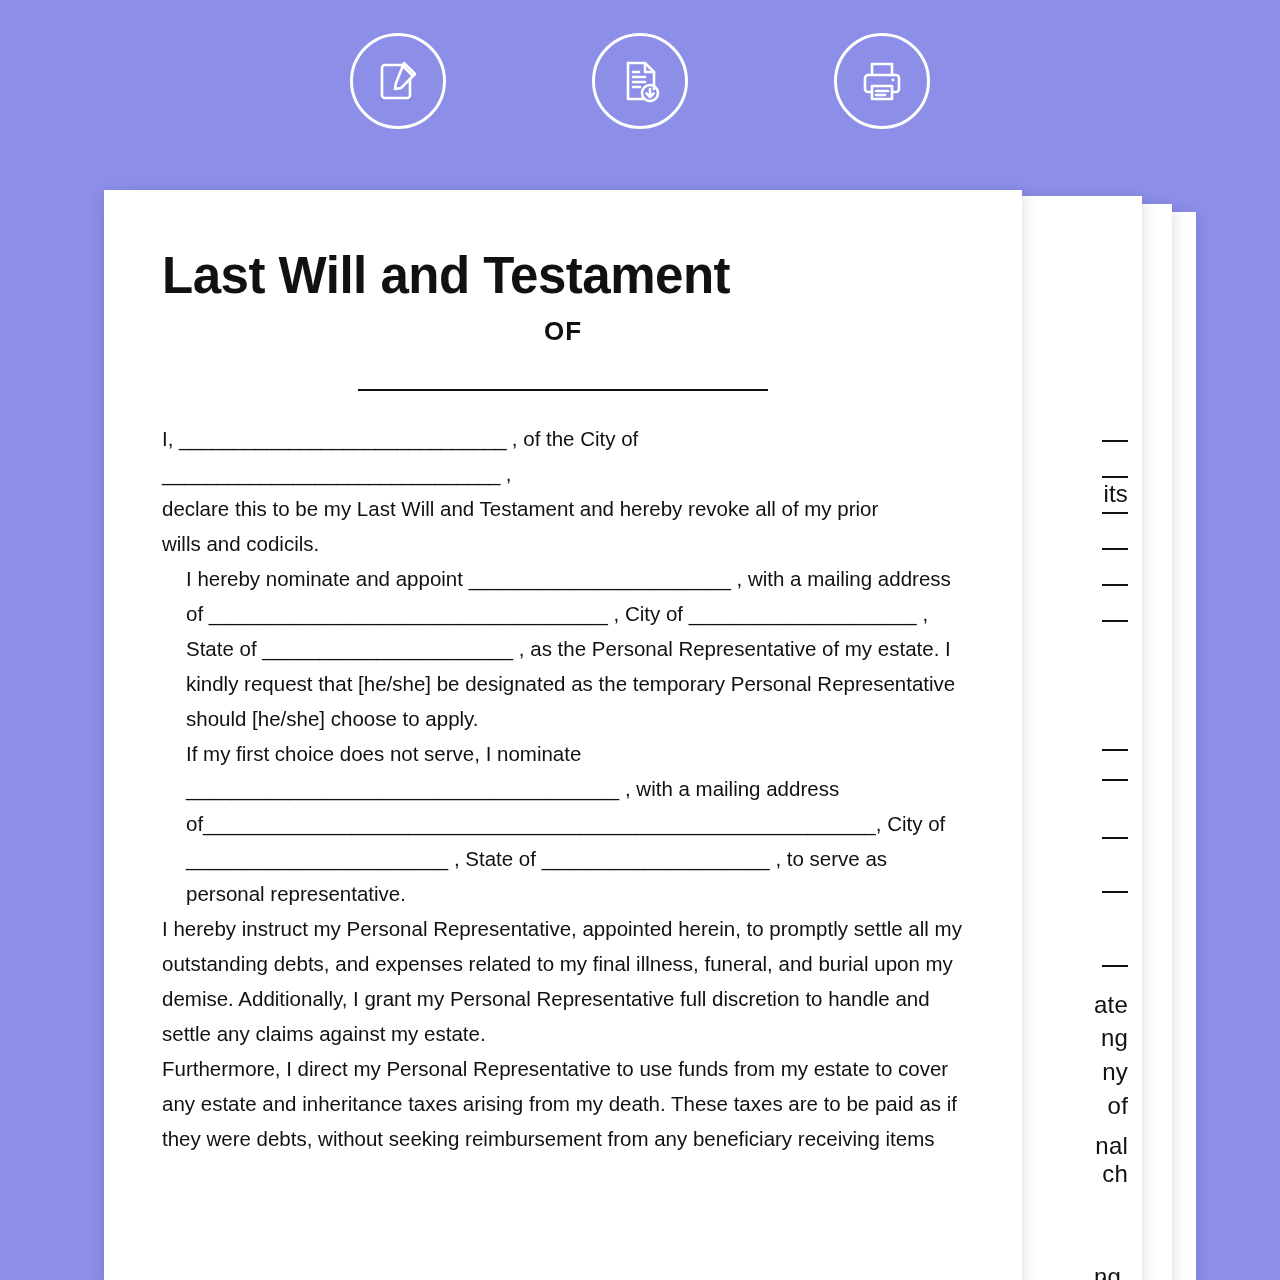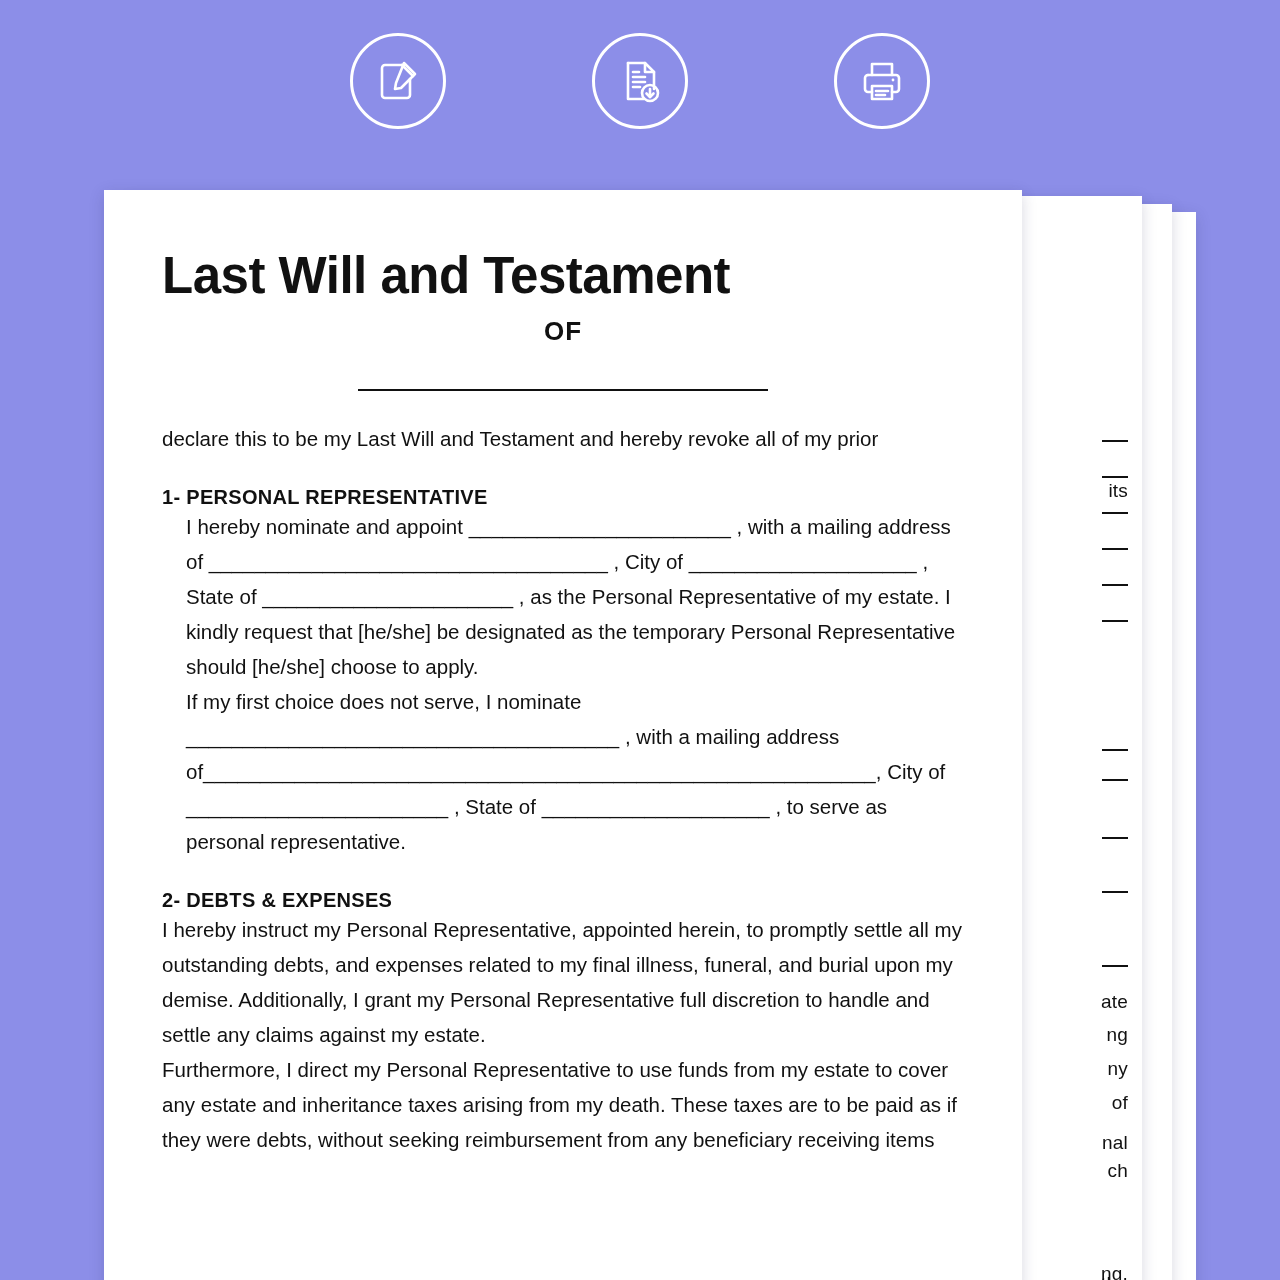--- a/index.html
+++ b/index.html
@@ -75,21 +75,21 @@
   
   .peek {
     position: absolute;
     right: 14px;
     font-family: "Liberation Sans", sans-serif;
     color: #111;
     text-align: right;
     white-space: nowrap;
   }
   .peek.small {
-    font-size: 19px;
+    font-size: 24px;
     letter-spacing: .2px;
   }
   .peek-rule {
     position: absolute;
     right: 14px;
     width: 26px;
     height: 2px;
     background: #111;
   }
 
@@ -232,30 +232,32 @@
   </div>
 
   <div class="sheet sheet-front">
     <div class="doc">
 
       <h1 class="doc-title">Last Will and Testament</h1>
       <div class="doc-subtitle">OF</div>
       <div class="name-rule"></div>
 
       <div class="body">
+        <p>
+          <span>I, </span><span class="fill">______________________________</span><span> , of the City of </span><span class="fill">_______________________________</span><span> ,</span>
+        </p>
         <p>declare this to be my Last Will and Testament and hereby revoke all of my prior</p>
+        <p>wills and codicils.</p>
       </div>
 
-      <h2 class="section-head">1- PERSONAL REPRESENTATIVE</h2>
       <div class="body" style="margin-top:0;margin-left:24px;">
         <p>I hereby nominate and appoint _______________________ , with a mailing address of ___________________________________ , City of ____________________ , State of ______________________ , as the Personal Representative of my estate. I kindly request that [he/she] be designated as the temporary Personal Representative should [he/she] choose to apply.</p>
         <p>If my first choice does not serve, I nominate ______________________________________ , with a mailing address of___________________________________________________________, City of _______________________ , State of ____________________ , to serve as personal representative.</p>
       </div>
 
-      <h2 class="section-head">2- DEBTS &amp; EXPENSES</h2>
       <div class="body" style="margin-top:0;">
         <p>I hereby instruct my Personal Representative, appointed herein, to promptly settle all my outstanding debts, and expenses related to my final illness, funeral, and burial upon my demise. Additionally, I grant my Personal Representative full discretion to handle and settle any claims against my estate.</p>
         <p>Furthermore, I direct my Personal Representative to use funds from my estate to cover any estate and inheritance taxes arising from my death. These taxes are to be paid as if they were debts, without seeking reimbursement from any beneficiary receiving items</p>
       </div>
 
     </div>
   </div>
 
 </div>
 

